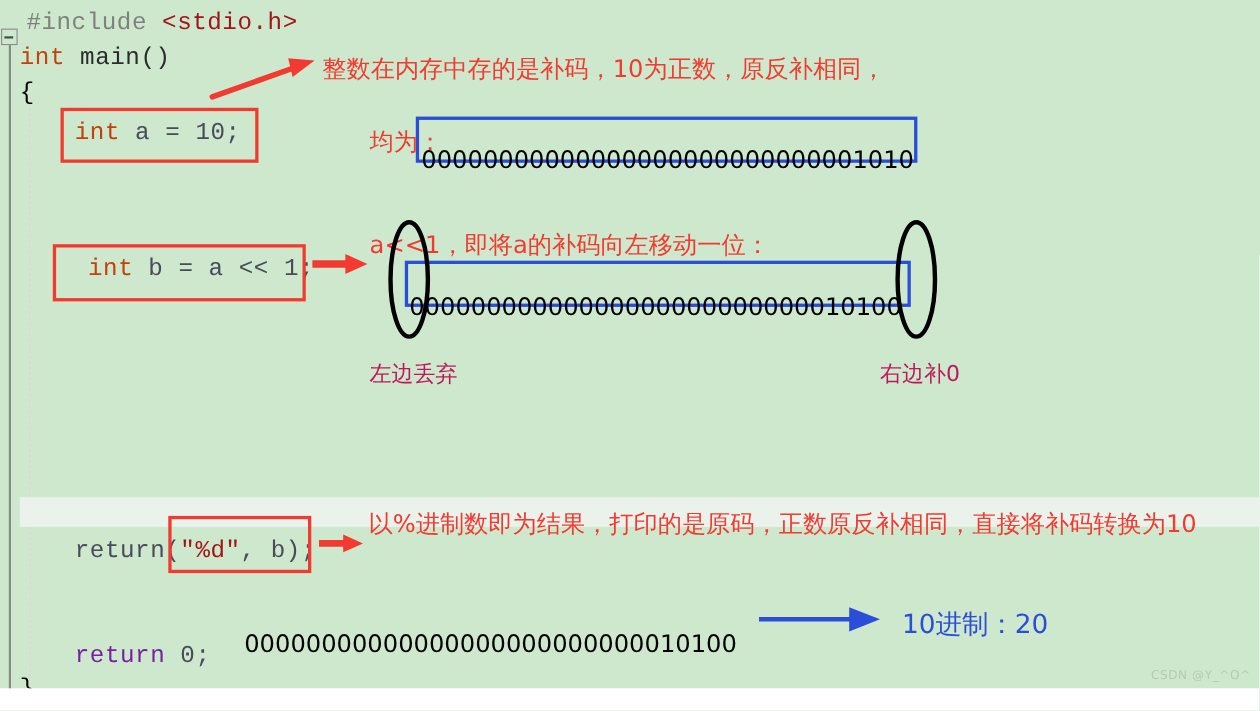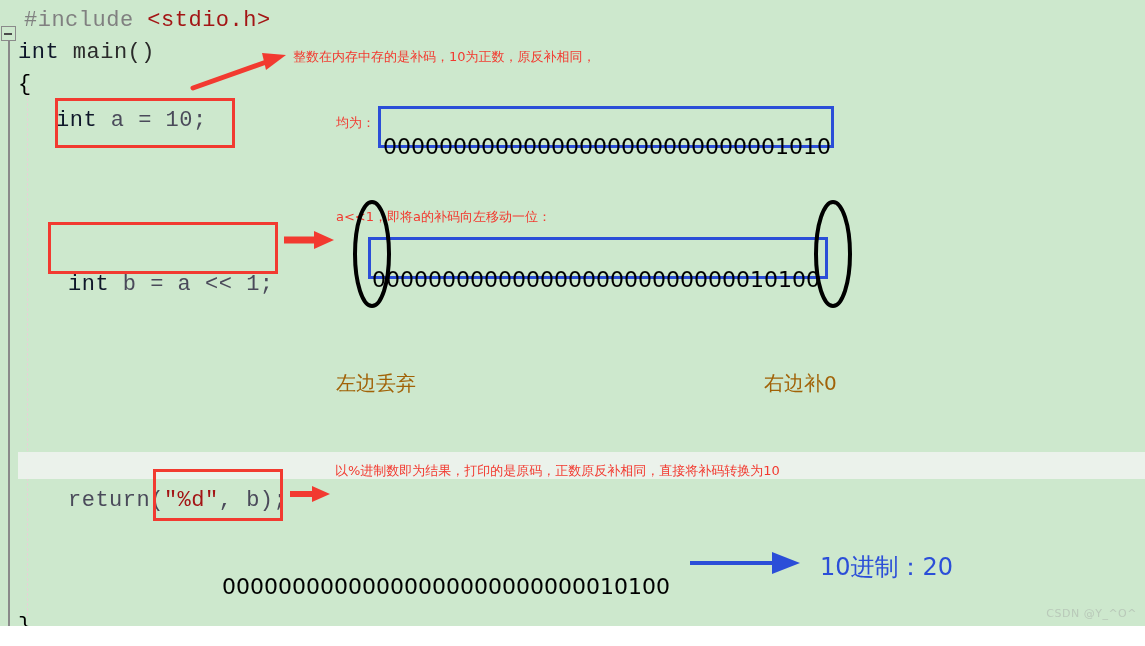--- a/index.html
+++ b/index.html
@@ -75,21 +75,21 @@
   
   .code {
     position: absolute;
     white-space: pre;
     font-family: "Liberation Mono", "DejaVu Sans Mono", monospace;
     font-size: 22px;
     letter-spacing: 0.5px;
   }
   .c-gray  { color: #808080; }
   .c-red   { color: #a31515; }
-  .c-blue  { color: #0f172a; }
+  .c-blue  { color: #c2410c; }
   .c-dark  { color: #2b2b2b; }
   .c-purple{ color: #7a1fa2; }
   .c-ident { color: #4a4a5a; }
   .c-str   { color: #a31515; }
 
   
   .red-box {
     position: absolute;
     border: 3px solid #f23a30;
     box-sizing: border-box;
@@ -98,30 +98,29 @@
     position: absolute;
     border: 3px solid #2b4ed8;
     box-sizing: border-box;
   }
 
   
   .anno {
     position: absolute;
     white-space: pre;
     font-family: "DejaVu Sans", "Liberation Sans", sans-serif;
-    font-size: 13px;
+    font-size: 22px;
     color: #f23a30;
   }
   .anno-black {
     position: absolute;
     white-space: pre;
     font-family: "DejaVu Sans", "Liberation Sans", sans-serif;
     font-size: 20px;
-    color: #a16207;
-    margin-top: 44px;
+    color: #be185d;
   }
   .anno-blue {
     position: absolute;
     white-space: pre;
     font-family: "DejaVu Sans", "Liberation Sans", sans-serif;
     font-size: 24px;
     color: #2b4ed8;
   }
   .bits {
     position: absolute;
@@ -164,45 +163,46 @@
   <div class="indent-guide"></div>
 
   <div class="line-highlight"></div>
 
   <div class="code" style="left:24px; top:8px;"><span class="c-gray">#include</span><span class="c-gray"> </span><span class="c-red">&lt;stdio.h&gt;</span></div>
 
   <div class="code" style="left:18px; top:40px;"><span class="c-blue">int</span><span class="c-dark"> main()</span></div>
 
   <div class="code" style="left:18px; top:72px;">{</div>
 
-  <div class="code" style="left:56px; top:108px;"><span class="c-blue">int</span><span class="c-ident"> a = 10;</span></div>
-
-  <div class="code" style="left:68px; top:232px;margin-top:40px;"><span class="c-blue">int</span><span class="c-ident"> b = a &lt;&lt; 1;</span></div>
+  <div class="code" style="left:68px; top:108px;"><span class="c-blue">int</span><span class="c-ident"> a = 10;</span></div>
+
+  <div class="code" style="left:80px; top:232px;"><span class="c-blue">int</span><span class="c-ident"> b = a &lt;&lt; 1;</span></div>
 
   <div class="code" style="left:68px; top:488px;"><span class="c-ident">return(</span><span class="c-str">"%d"</span><span class="c-ident">, b</span><span class="c-ident">);</span></div>
 
+  <div class="code" style="left:68px; top:584px;"><span class="c-purple">return</span><span class="c-ident"> 0;</span></div>
 
   <div class="code" style="left:18px; top:614px;">}</div>
 
   <div class="red-box" style="left:55px; top:98px; width:180px; height:50px;"></div>
   <div class="red-box" style="left:48px; top:222px; width:230px; height:52px;"></div>
   <div class="red-box" style="left:153px; top:469px; width:130px; height:52px;"></div>
 
   <div class="blue-box" style="left:378px; top:106px; width:456px; height:42px;"></div>
   <div class="blue-box" style="left:368px; top:237px; width:460px; height:42px;"></div>
 
   <div class="anno" style="left:293px; top:48px;">整数在内存中存的是补码，10为正数，原反补相同，</div>
   <div class="anno" style="left:293px; top:114px;margin-left:43px;">均为：</div>
   <div class="bits" style="left:383px; top:110px;">00000000000000000000000000001010</div>
 
   <div class="anno" style="left:336px; top:208px;">a&lt;&lt;1，即将a的补码向左移动一位：</div>
   <div class="bits" style="left:372px; top:243px;">00000000000000000000000000010100</div>
 
   <div class="anno-black" style="left:336px; top:326px;">左边丢弃</div>
-  <div class="anno-black" style="left:764px; top:326px;">右边补0</div>
+  <div class="anno-black" style="left:800px; top:326px;">右边补0</div>
 
   <div class="anno" style="left:335px; top:462px;">以%进制数即为结果，打印的是原码，正数原反补相同，直接将补码转换为10</div>
 
   <div class="bits" style="left:222px; top:550px;">00000000000000000000000000010100</div>
   <div class="anno-blue" style="left:820px; top:551px;">10进制：20</div>
 
   <svg class="overlay" viewBox="0 0 1145 646">
 
     <g>
       <line x1="193" y1="88" x2="272" y2="60" stroke="#f23a30" stroke-width="5" stroke-linecap="round"></line>

